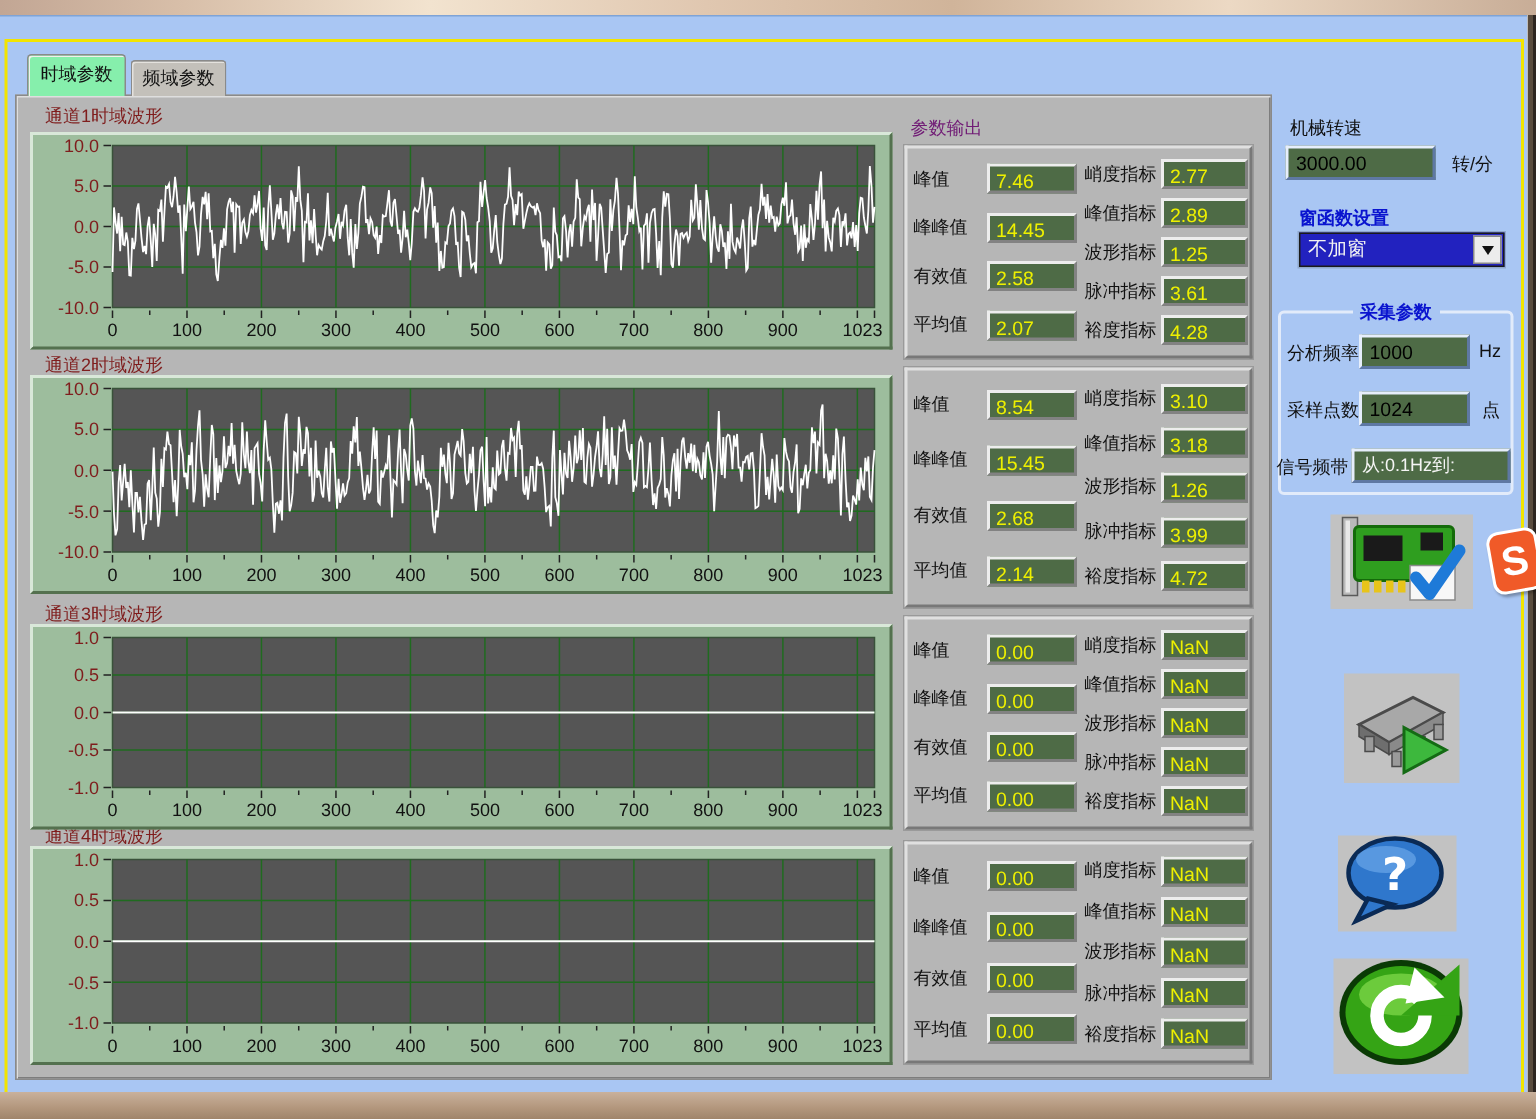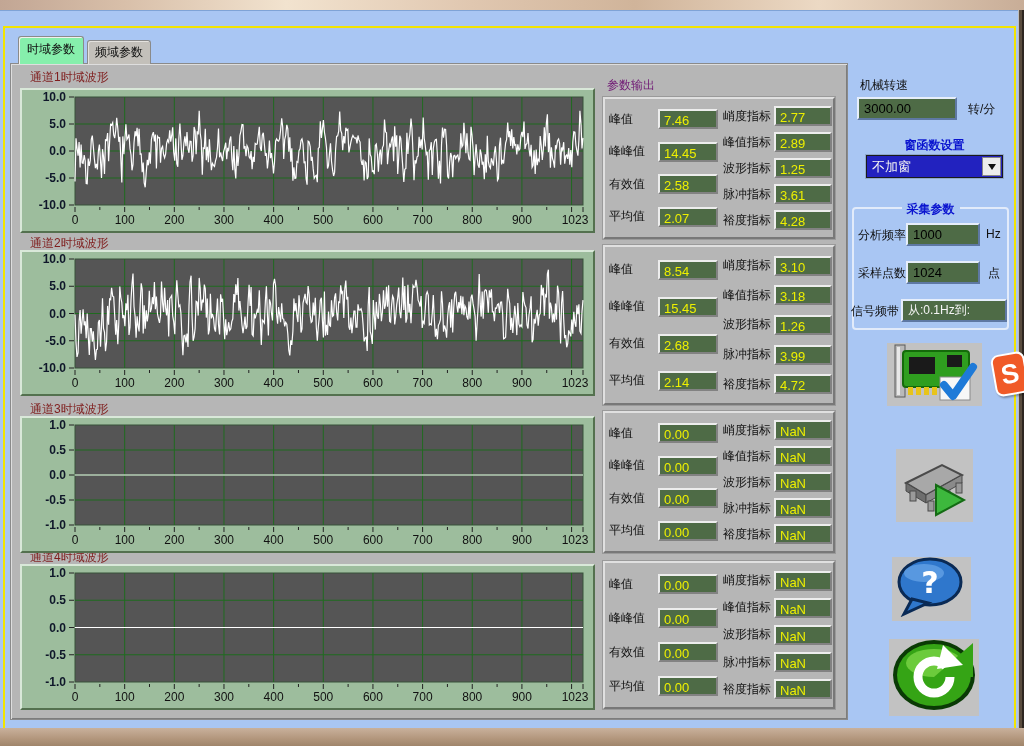--- a/index.html
+++ b/index.html
@@ -26,21 +26,21 @@
   .tabpage { position:absolute; left:10px; top:52px; width:838px; height:657px; background:#b6b6b6;
     border:1px solid #8a8a8a; box-shadow:inset 1px 1px 0 #dedede, inset -1px -1px 0 #7d7d7d; }
 
   
   .chart-title { position:absolute; font-size:12px; color:#7f1d1d; }
   .t0{left:30px;top:58px} .t1{left:30px;top:224px} .t2{left:30px;top:390px} .t3{left:30px;top:538px}
   .chart { position:absolute; left:20px; width:575px; background:#9dbd9d;
     border:2px solid; border-color:#d9e8d9 #54714f #54714f #d9e8d9; }
   .c0{top:77px;height:145px} .c1{top:239px;height:146px} .c2{top:405px;height:137px} .c3{top:553px;height:146px}
   .chart svg { position:absolute; left:0; top:0; }
-  .ylab { position:absolute; left:0; width:44px; text-align:right; font-size:12px; color:#0f172a;font-weight:bold; }
+  .ylab { position:absolute; left:0; width:44px; text-align:right; font-size:12px; color:#7f1d1d; }
   .xlab { position:absolute; width:44px; text-align:center; font-size:12px; color:#111; }
 
   
   .param-title { position:absolute; left:607px; top:66px; font-size:12px; color:#701a75; }
   .pblock { position:absolute; left:603px; width:232px; background:#b6b6b6;
     border:2px solid; border-color:#e0e0e0 #787878 #787878 #e0e0e0; box-shadow:0 0 0 1px #9a9a9a; }
   .b0{top:86px;height:142px} .b1{top:234px;height:160px} .b2{top:400px;height:142px} .b3{top:550px;height:148px}
   .pcol { position:absolute; top:4px; bottom:4px; display:flex; flex-direction:column; justify-content:space-around; }
   .pcol.l { left:4px; width:112px; }
   .pcol.r { left:112px; width:118px; }
@@ -53,21 +53,21 @@
   .pcol.l .fvalue { width:60px; }
   .pcol.r .fvalue { width:58px; }
 
   
   .rp-label { position:absolute; font-size:12px; color:#111; }
   .blue-label { position:absolute; font-size:12px; font-weight:bold; color:#0a14cf; }
   .gbox { height:23px; background:#4e6b46; color:#000000; font-size:13px; line-height:19px; padding-left:5px;
     border:2px solid; border-color:#e6eefb #5e78a3 #5e78a3 #e6eefb; position:absolute; }
   .speed-box { left:857px; top:86px; width:100px; }
   .dropdown { position:absolute; left:866px; top:144px; width:137px; height:23px; background:#2222bf;
-    border:1px solid #1a1a1a; box-shadow:0 0 0 1px #8fa8cc; color:#f2f2f2; font-size:13px; line-height:21px; padding-left:5px; }
+    border:1px solid #1a1a1a; box-shadow:0 0 0 1px #8fa8cc; color:#f2f2f2; font-size:13px; line-height:21px; padding-left:5px;font-family:Liberation Mono, monospace; }
   .dd-btn { position:absolute; right:1px; top:1px; width:19px; height:19px; background:#ececec;
     border:1px solid #888; display:flex; align-items:center; justify-content:center; }
   .dd-arrow { width:0; height:0; border-left:4px solid transparent; border-right:4px solid transparent; border-top:6px solid #111; }
   .acq-group { position:absolute; left:852px; top:196px; width:157px; height:123px;
     border:2px solid #e2ebfa; border-radius:4px; }
   .acq-title { position:absolute; left:852px; top:188px; width:157px; text-align:center; }
   .acq-title span { background:#a9c6f3; padding:0 5px; font-size:12px; font-weight:bold; color:#0a14cf; }
   .acq-box0 { left:906px; top:212px; width:74px; }
   .acq-box1 { left:906px; top:250px; width:74px; }
   .acq-box2 { left:901px; top:288px; width:106px; color:#f5f5f5; font-size:12px; }
@@ -519,21 +519,21 @@
           <span class="flabel">裕度指标</span>
           <span class="fvalue">NaN</span>
         </div>
       </div>
     </div>
 
   <div class="rp-label" style="left:860px;top:66px;">机械转速</div>
   <div class="gbox speed-box">3000.00</div>
   <div class="rp-label" style="left:968px;top:90px;">转/分</div>
 
-  <div class="blue-label" style="left:866px;top:126px;width:137px;text-align:center;">窗函数设置</div>
+  <div class="blue-label" style="left:866px;top:126px;width:137px;text-align:left;">窗函数设置</div>
   <div class="dropdown">
     <span>不加窗</span>
     <span class="dd-btn">
         <span class="dd-arrow"></span>
       </span>
   </div>
 
   <div class="acq-group"></div>
   <div class="acq-title"><span>采集参数</span></div>
   <div class="rp-label" style="left:858px;top:216px;">分析频率</div>

